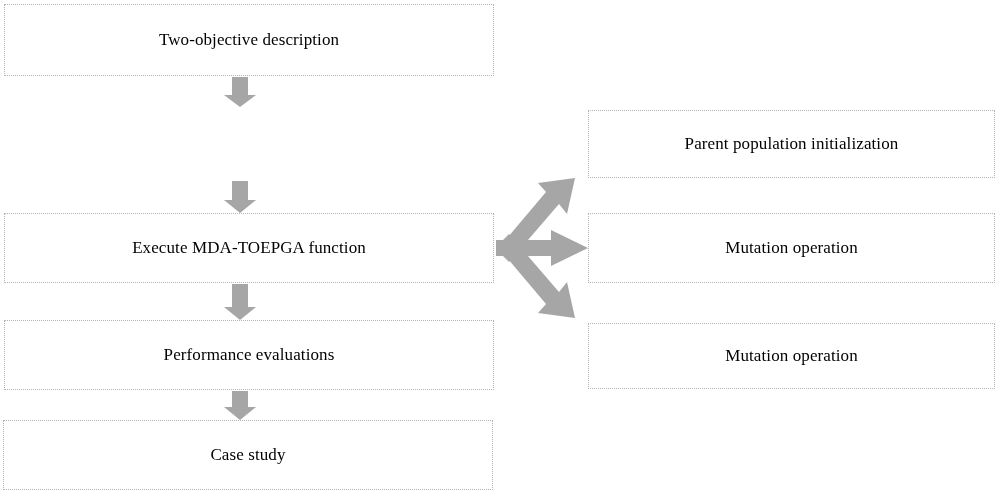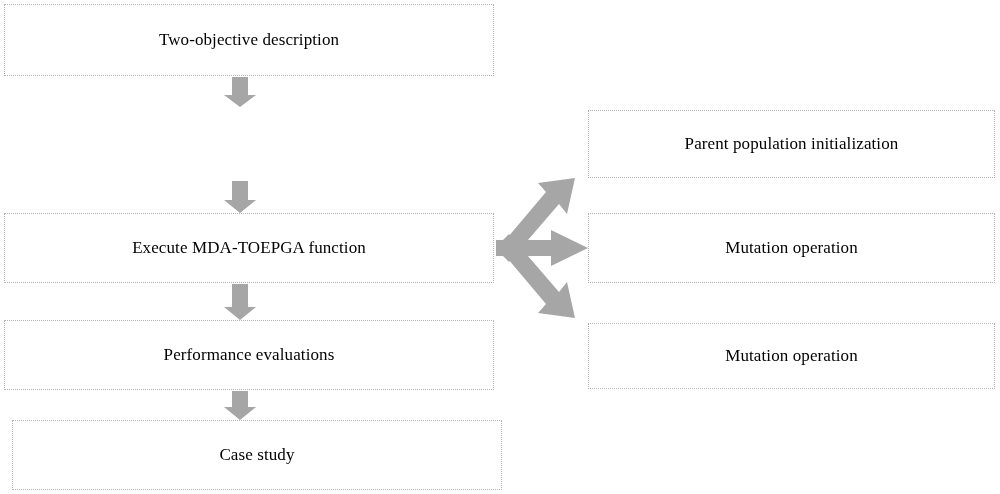--- a/index.html
+++ b/index.html
@@ -29,21 +29,21 @@
     font-size: 17px;
     line-height: 1.1;
     letter-spacing: 0.1px;
     white-space: nowrap;
   }
   
   #n-two-objective   { left: 4px;  top: 4px;   width: 490px; height: 72px; }
   #n-construct       { left: 4px;  top: 107px; width: 490px; height: 73px; }
   #n-execute         { left: 4px;  top: 213px; width: 490px; height: 70px; }
   #n-performance     { left: 4px;  top: 320px; width: 490px; height: 70px; }
-  #n-case-study      { left: 12px;  top: 420px; width: 490px; height: 70px; }
+  #n-case-study      { left: 3px;  top: 420px; width: 490px; height: 70px; }
   
   #n-parent-init     { left: 588px; top: 110px; width: 407px; height: 68px; text-align: center; }
   #n-mutation        { left: 588px; top: 213px; width: 407px; height: 70px; }
   #n-selection       { left: 588px; top: 323px; width: 407px; height: 66px; }
 
   #arrows {
     position: absolute;
     left: 0;
     top: 0;
     width: 1000px;

